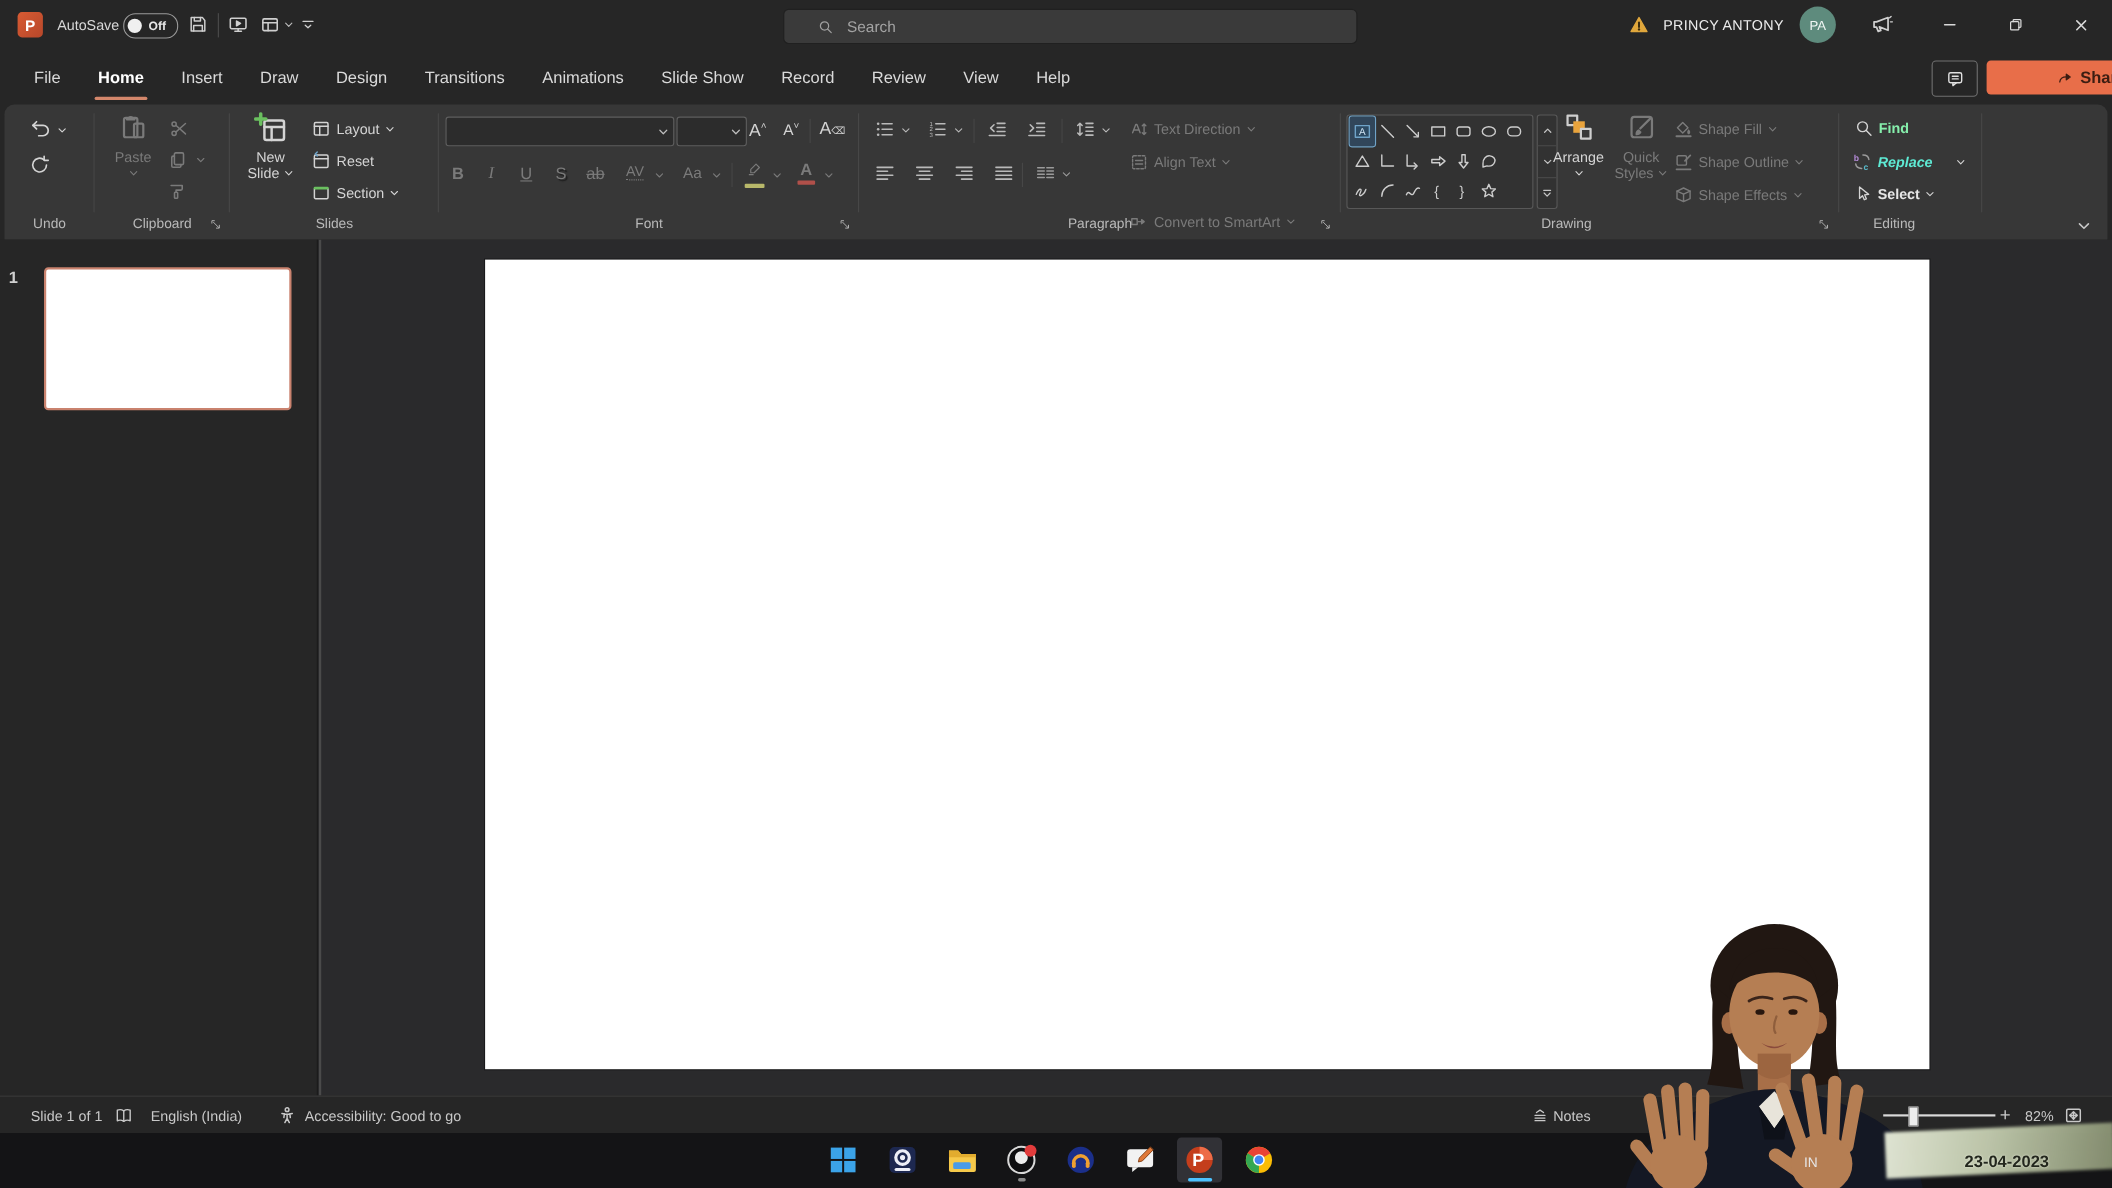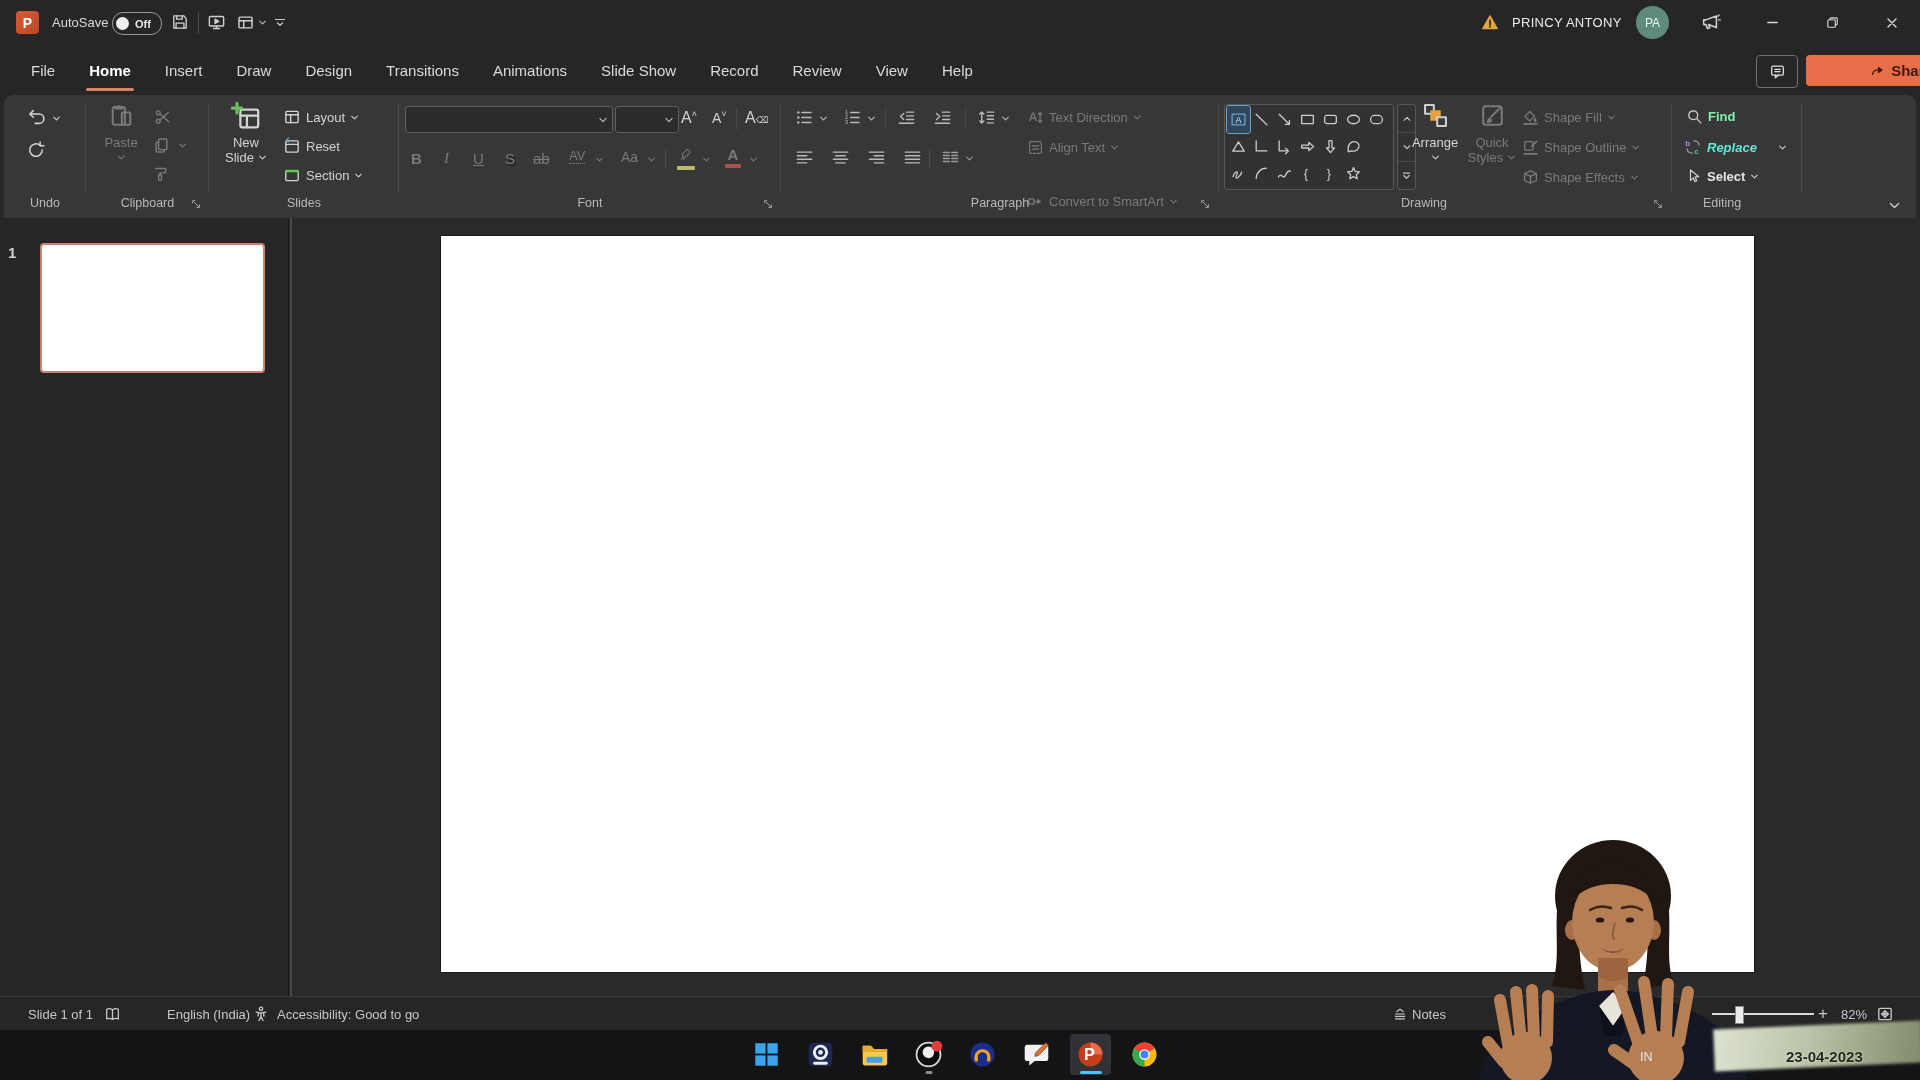--- a/index.html
+++ b/index.html
@@ -132,20 +132,29 @@
         <svg viewBox="0 0 16 16" fill="none" stroke="currentColor" stroke-width="1.2" stroke-linecap="round" stroke-linejoin="round">
           <path d="M3 5.5 8 10.5l5-5" stroke-width="1.8"></path>
         </svg>
       </span>
     <span class="ic a" style="left:272px;top:14px;width:16px;height:16px;color:#cfcfcf;">
         <svg viewBox="0 0 16 16" fill="none" stroke="currentColor" stroke-width="1.2" stroke-linecap="round" stroke-linejoin="round">
           <path d="M3.5 5.5h9"></path>
           <path d="M5.5 9 8 11.2 10.5 9"></path>
         </svg>
       </span>
+    <div class="searchbox a">
+      <span class="ic" style="width:15px;height:15px;margin:0 10px 0 30px;color:#9f9f9f;">
+          <svg viewBox="0 0 16 16" fill="none" stroke="currentColor" stroke-width="1.2" stroke-linecap="round" stroke-linejoin="round">
+            <circle cx="7" cy="7" r="4"></circle>
+            <path d="M10 10l3.5 3.5"></path>
+          </svg>
+        </span>
+      <input class="searchfield" readonly="" placeholder="Search" style="">
+    </div>
     <span class="ic a" style="left:1481px;top:14px;width:18px;height:17px;">
         <svg viewBox="0 0 16 16" fill="none" stroke="currentColor" stroke-width="1.2" stroke-linecap="round" stroke-linejoin="round">
           <path d="M8 1.8 14.8 13.8H1.2z" fill="#e0a73c" stroke="#e0a73c"></path>
           <path d="M8 6v4" stroke="#3a2c10" stroke-width="1.7"></path>
           <circle cx="8" cy="12" r="1" fill="#3a2c10" stroke="none"></circle>
         </svg>
       </span>
     <span class="a" style="left:1512px;line-height:45px;font-size:13px;color:#ececec;letter-spacing:.3px;">PRINCY ANTONY</span>
     <div class="avatar a" style="background:#5e8b7d;">PA</div>
     <span class="ic a" style="left:1700px;top:12px;width:21px;height:21px;color:#d0d0d0;">
@@ -876,21 +885,21 @@
   <div id="statusbar" class="a">
     <div class="sb" style="left:28px;">
         <span>Slide 1 of 1</span>
       </div>
     <span class="ic a" style="left:104px;top:9px;width:17px;height:17px;color:#c8c8c8;">
         <svg viewBox="0 0 16 16" fill="none" stroke="currentColor" stroke-width="1.2" stroke-linecap="round" stroke-linejoin="round">
           <path d="M8 3.6C6.5 2.6 4 2.4 2.5 3.1v9c1.5-.7 4-.5 5.5.5 1.5-1 4-1.2 5.5-.5v-9C12 2.4 9.5 2.6 8 3.6z"></path>
           <path d="M8 3.6v9"></path>
         </svg>
       </span>
-    <div class="sb" style="left:137px;margin-left:30px;">
+    <div class="sb" style="left:137px;">
         <span>English (India)</span>
       </div>
     <span class="ic a" style="left:252px;top:8px;width:18px;height:18px;color:#c8c8c8;">
         <svg viewBox="0 0 16 16" fill="none" stroke="currentColor" stroke-width="1.2" stroke-linecap="round" stroke-linejoin="round">
           <circle cx="8" cy="3.4" r="1.5"></circle>
           <path d="M3.8 6.4c2.8.8 5.6.8 8.4 0M8 7.2v3.2M8 10.4 6.2 13.8M8 10.4l1.8 3.4M5.8 6.6 5.4 9.8M10.2 6.6l.4 3.2"></path>
         </svg>
       </span>
     <div class="sb" style="left:277px;">
         <span>Accessibility: Good to go</span>

